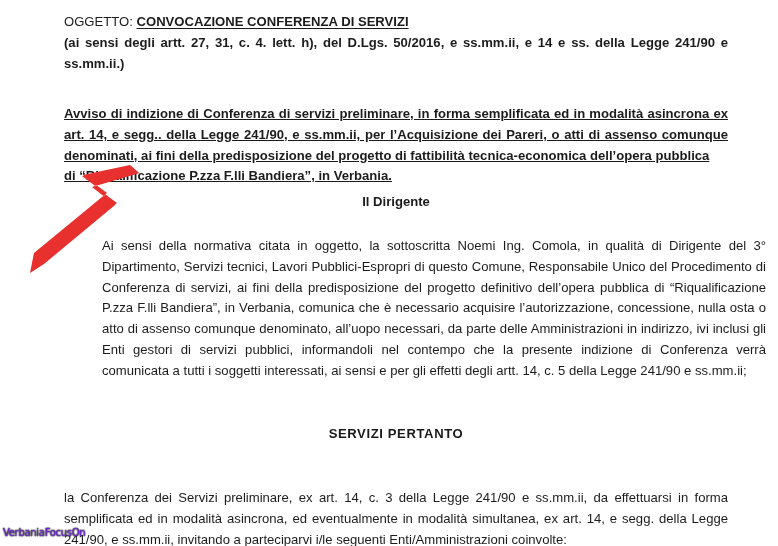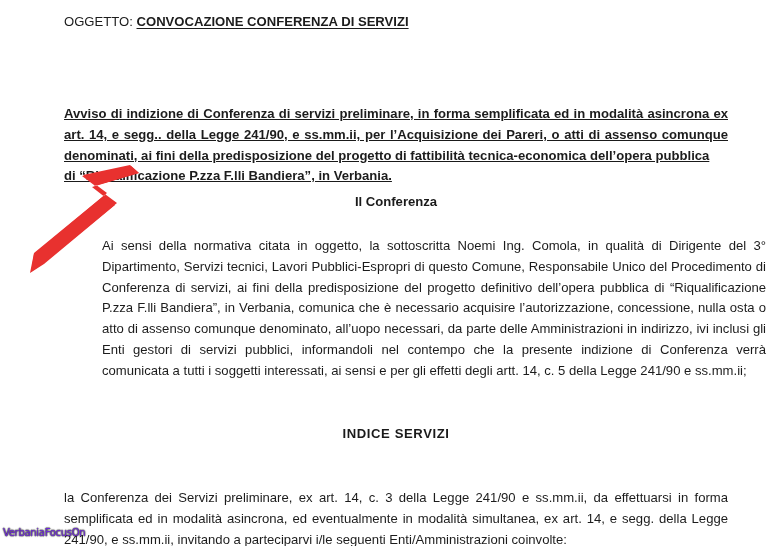--- a/index.html
+++ b/index.html
@@ -138,34 +138,35 @@
 </style>
 </head>
 <body>
 
 <div class="page">
 
   <div class="doc-body">
 
     <div class="oggetto-block">
       <p class="oggetto-line1"><span class="oggetto-label">OGGETTO: </span><span class="oggetto-title">CONVOCAZIONE CONFERENZA DI SERVIZI</span></p>
+      <p class="oggetto-sub">(ai sensi degli artt. 27, 31, c. 4. lett. h), del D.Lgs. 50/2016, e ss.mm.ii, e 14 e ss. della Legge 241/90 e ss.mm.ii.)</p>
     </div>
 
     <div class="avviso-block">
       <p>Avviso di indizione di Conferenza di servizi preliminare, in forma semplificata ed in modalità asincrona ex art. 14, e segg.. della Legge 241/90, e ss.mm.ii, per l’Acquisizione dei Pareri, o atti di assenso comunque denominati, ai fini della predisposizione del progetto  di fattibilità tecnica-economica dell’opera pubblica</p>
       <p class="avviso-last">di “Riqualificazione P.zza F.lli Bandiera”, in Verbania.</p>
     </div>
 
-    <div class="heading-center dirigente">Il Conferenza</div>
+    <div class="heading-center dirigente">Il Dirigente</div>
 
     <div class="body-block-1">
       <p>Ai sensi della normativa citata in oggetto, la sottoscritta Noemi Ing. Comola, in qualità di Dirigente del 3° Dipartimento, Servizi tecnici, Lavori Pubblici-Espropri di questo Comune, Responsabile Unico del Procedimento di Conferenza di servizi, ai fini  della predisposizione del progetto definitivo dell’opera pubblica di “Riqualificazione P.zza F.lli Bandiera”, in Verbania, comunica che è necessario acquisire l’autorizzazione, concessione, nulla osta o atto di assenso comunque denominato, all’uopo necessari, da parte delle Amministrazioni in indirizzo, ivi inclusi gli Enti gestori di servizi pubblici, informandoli nel contempo che la presente indizione di Conferenza verrà comunicata a tutti i soggetti interessati, ai sensi e per gli effetti degli artt. 14, c. 5 della Legge 241/90 e ss.mm.ii;</p>
     </div>
 
-    <div class="heading-center indice">INDICE  SERVIZI</div>
+    <div class="heading-center indice">SERVIZI  PERTANTO</div>
 
     <div class="body-block-2">
       <p>la Conferenza dei Servizi preliminare, ex art. 14, c. 3 della Legge 241/90 e ss.mm.ii, da effettuarsi in forma semplificata ed in modalità asincrona, ed eventualmente in modalità simultanea, ex art. 14, e segg. della Legge 241/90, e ss.mm.ii,  invitando a parteciparvi i/le seguenti Enti/Amministrazioni coinvolte:</p>
     </div>
 
   </div>
 
   <svg class="arrow-layer" width="778" height="546" viewBox="0 0 778 546">
     <g>
       <polygon id="arrow-shape" points="139,173 94,186 117,203 45,262 31,272 34,254 106,194 82,176 131,166" fill="#e8312f"></polygon>

